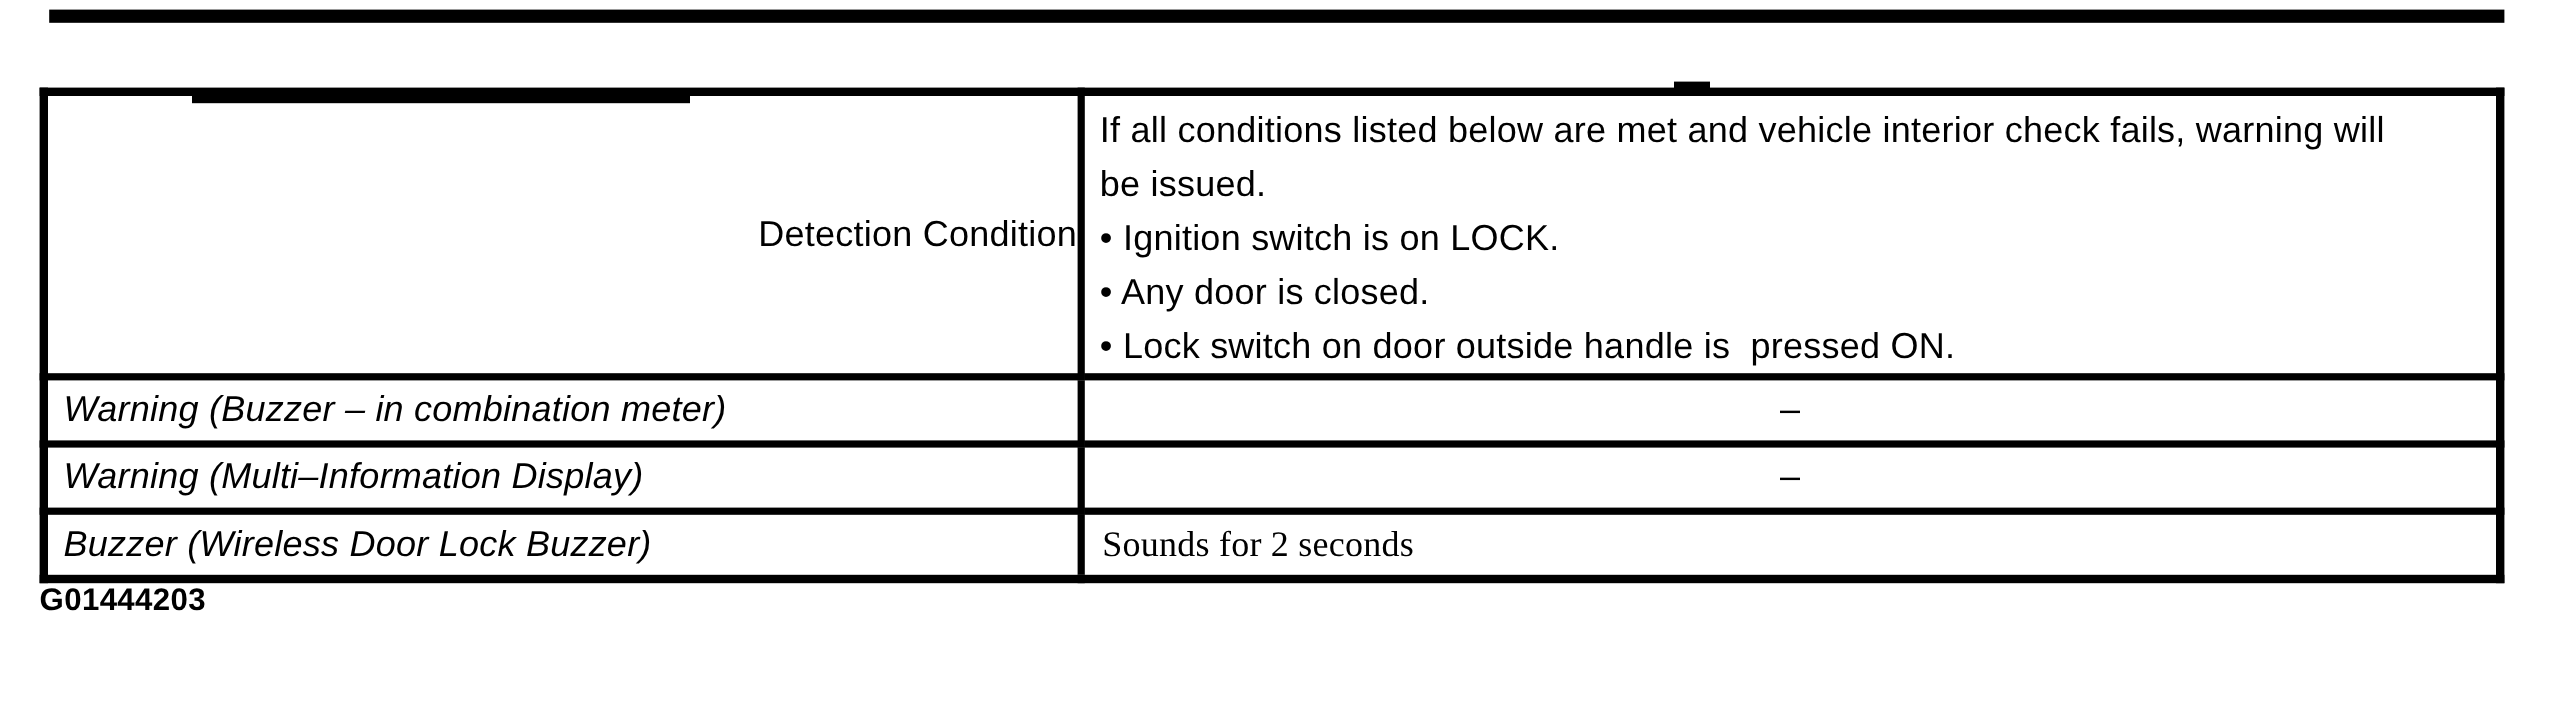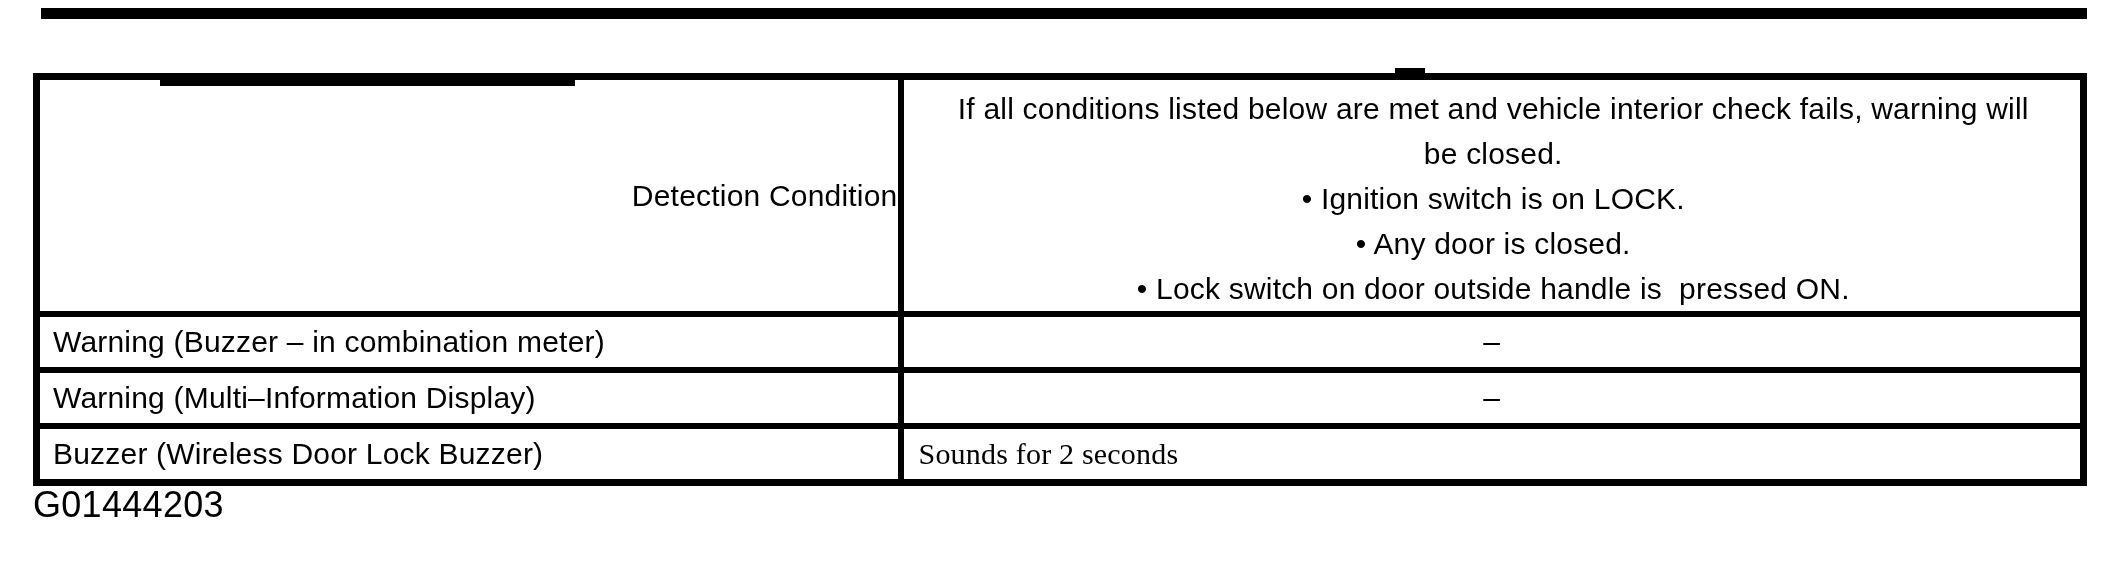--- a/index.html
+++ b/index.html
@@ -68,62 +68,63 @@
   }
   col.c1 { width: 864px; }
 
   td.cell-detection-label {
     text-align: right;
     height: 223px;
   }
   td.cell-conditions {
     vertical-align: top;
     padding: 6px 10px 0 13px;
-    text-align: center;
   }
   .cond-line {
     line-height: 45px;
     white-space: pre;
   }
   td.cell-left {
     padding-left: 13px;
     height: 50px;
+    font-style: italic;
   }
   td.cell-dash {
     text-align: center;
   }
   td.cell-value {
     padding-left: 15px;
     font-family: Liberation Serif, serif;
   }
 
   .figure-id {
     position: absolute;
     left: 33px;
     top: 484px;
-    font-size: 36px;
+    font-size: 26px;
     letter-spacing: 0.3px;
+    font-weight: bold;
   }
 </style>
 </head>
 <body>
 
 <div class="top-scan-bar"></div>
 
 <table class="spec">
   <colgroup>
     <col class="c1">
     <col class="c2">
   </colgroup>
   <tbody>
     <tr>
       <td class="cell-detection-label">Detection Condition</td>
       <td class="cell-conditions">
         <div class="cond-line">If all conditions listed below are met and vehicle interior check fails, warning will</div>
-        <div class="cond-line">be closed.</div>
+        <div class="cond-line">be issued.</div>
         <div class="cond-line">• Ignition switch is on LOCK.</div>
         <div class="cond-line">• Any door is closed.</div>
         <div class="cond-line">• Lock switch on door outside handle is  pressed ON.</div>
       </td>
     </tr>
     <tr>
       <td class="cell-left">Warning (Buzzer – in combination meter)</td>
       <td class="cell-dash">–</td>
     </tr>
     <tr>

